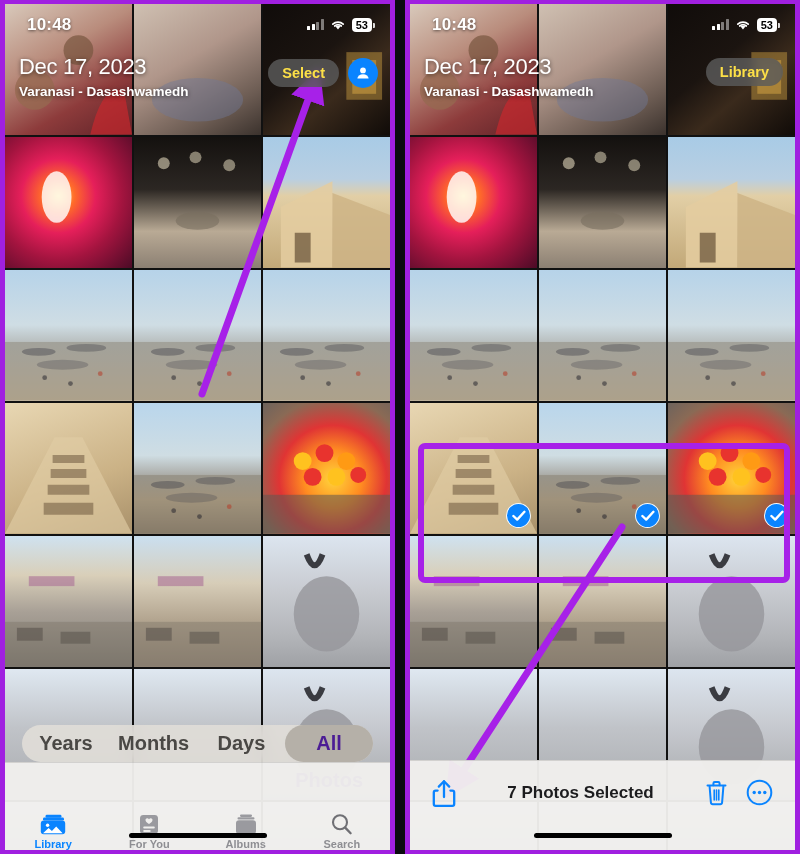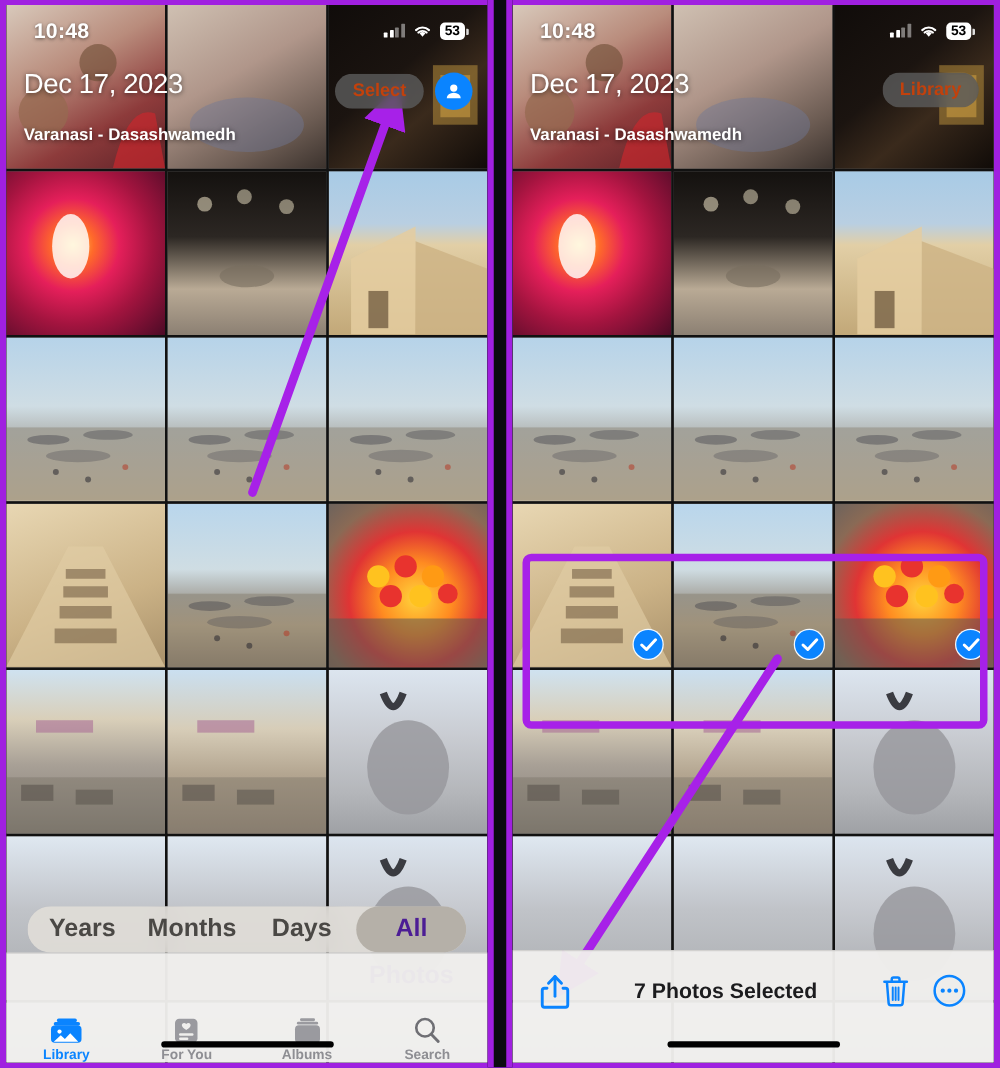--- a/index.html
+++ b/index.html
@@ -85,25 +85,25 @@
   }
 
   
   .photo-header {
     position: absolute; left: 0; top: 46px; width: 385px; height: 56px;
     display: flex; align-items: flex-start; justify-content: space-between;
     padding: 4px 12px 0 14px; z-index: 40;
   }
   .hdr-text { color:#fff; text-shadow: 0 1px 4px rgba(0,0,0,.6); }
   .hdr-date { font-size: 22px; font-weight: 400; letter-spacing: -.3px; }
-  .hdr-sub  { font-size: 13.5px; font-weight: 600; margin-top: 20px; }
+  .hdr-sub  { font-size: 13.5px; font-weight: 600; margin-top: 4px; }
   .hdr-actions { display:flex; align-items:center; gap:9px; padding-top:4px; }
   .pill-btn {
     background: rgba(90,90,90,.82);
-    color:#c2410c; border:none; border-radius: 16px;
+    color:#fde047; border:none; border-radius: 16px;
     font-size: 14.5px; font-weight: 600;
     padding: 6px 14px; cursor: pointer;
     font-family: "Liberation Sans", sans-serif;
     backdrop-filter: blur(4px);
   }
   .avatar-btn {
     width: 30px; height: 30px; border-radius: 50%;
     background: #0a84ff; display:flex; align-items:center; justify-content:center;
     cursor:pointer; border:none;
   }

